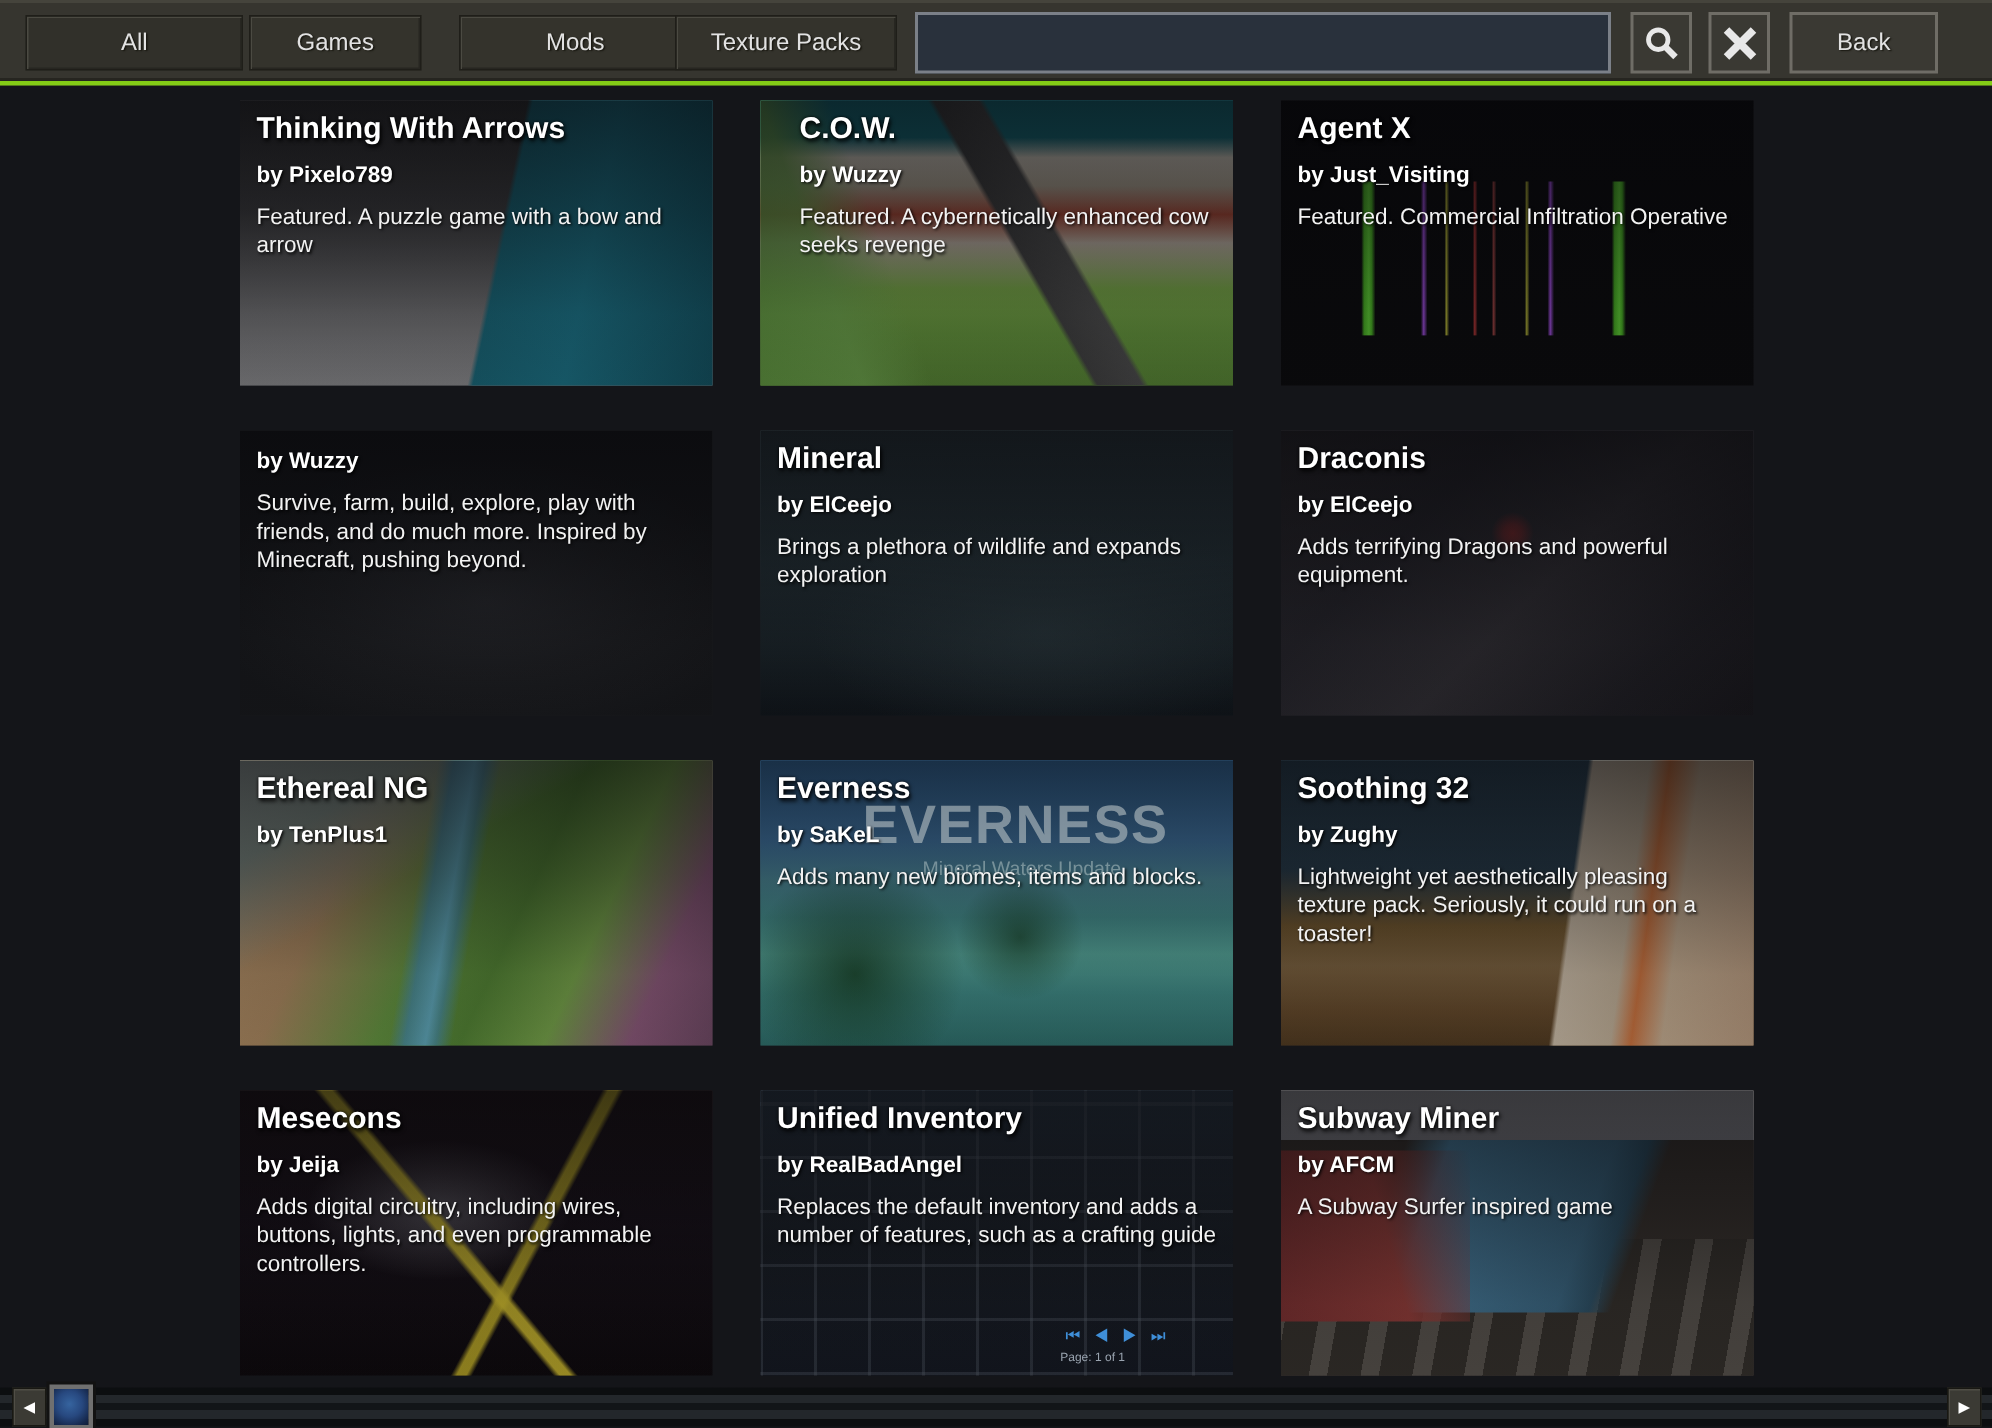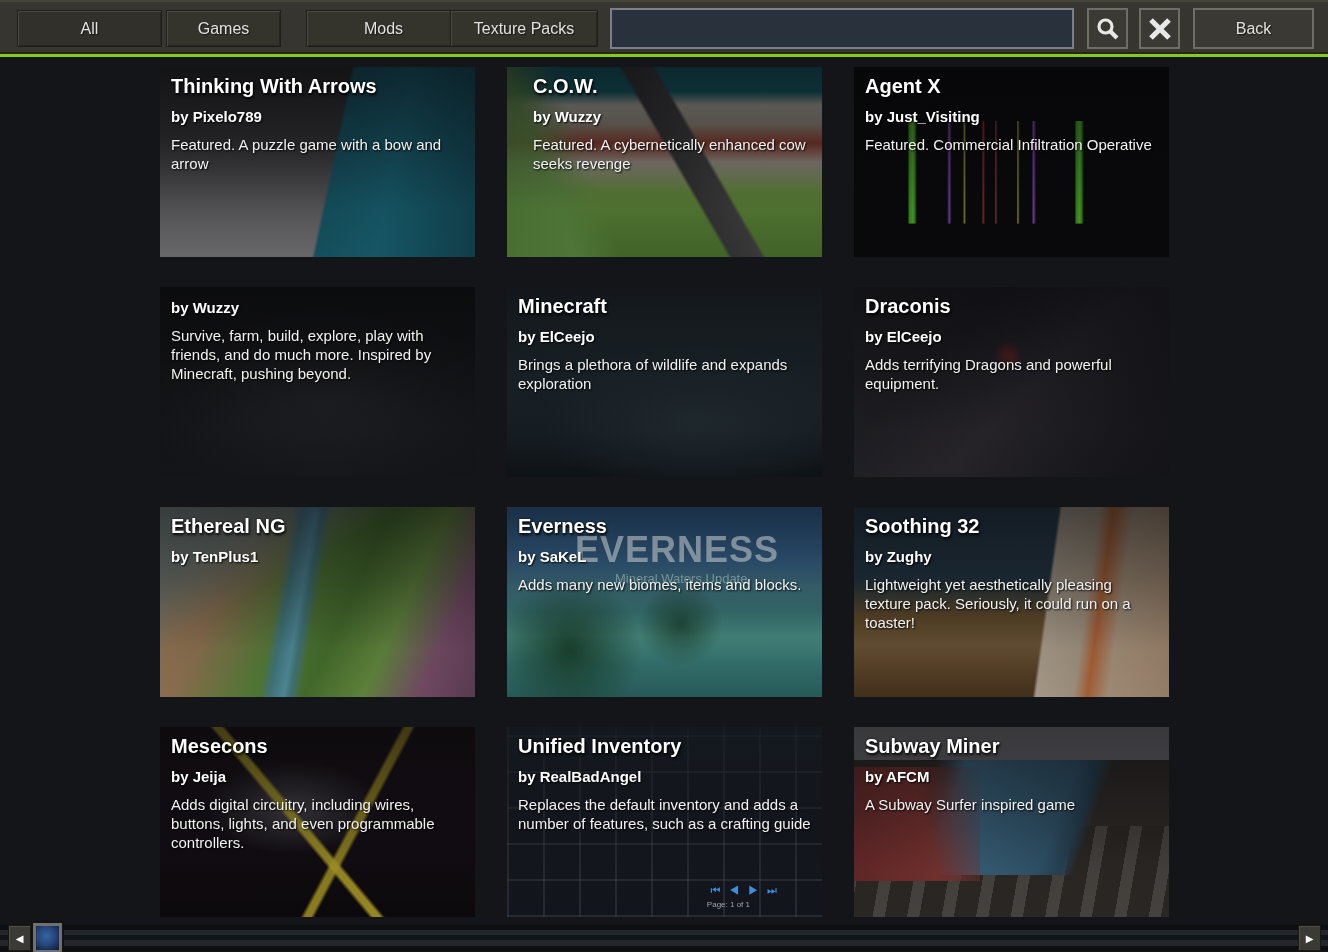--- a/index.html
+++ b/index.html
@@ -43,21 +43,21 @@
   }
   .icon-btn {
     position:absolute; top:8px; width:41px; height:41px;
     background:#3a3933; border:2px solid #6f6d66;
     display:flex; align-items:center; justify-content:center;
     cursor:pointer; padding:0;
   }
   .btn-search { left:1087px; }
   .btn-clear  { left:1139px; }
   .btn-back {
-    position:absolute; left:1193px; top:8px; width:121px; height:41px;
+    position:absolute; left:1193px; top:8px; width:99px; height:41px;
     background:#3a3933; border:2px solid #6f6d66;
     color:#e2e2e2; font-size:16px; text-shadow:1px 1px 1px #17160f;
     display:flex; align-items:center; justify-content:center;
     cursor:pointer; font-family:"Liberation Sans", sans-serif;
   }
 
   
   .grid {
     position:absolute; left:160px; top:67px; width:1010px;
     display:grid;
@@ -248,21 +248,21 @@
 
     <div class="card c3">
       <div class="card-inner">
         <div class="card-author">by Wuzzy</div>
         <div class="card-desc">Survive, farm, build, explore, play with friends, and do much more. Inspired by Minecraft, pushing beyond.</div>
       </div>
     </div>
 
     <div class="card c4">
       <div class="card-inner">
-        <div class="card-title">Minecraft</div>
+        <div class="card-title">Mineral</div>
         <div class="card-author">by ElCeejo</div>
         <div class="card-desc">Brings a plethora of wildlife and expands exploration</div>
       </div>
     </div>
 
     <div class="card c5">
       <div class="card-inner">
         <div class="card-title">Draconis</div>
         <div class="card-author">by ElCeejo</div>
         <div class="card-desc">Adds terrifying Dragons and powerful equipment.</div>

